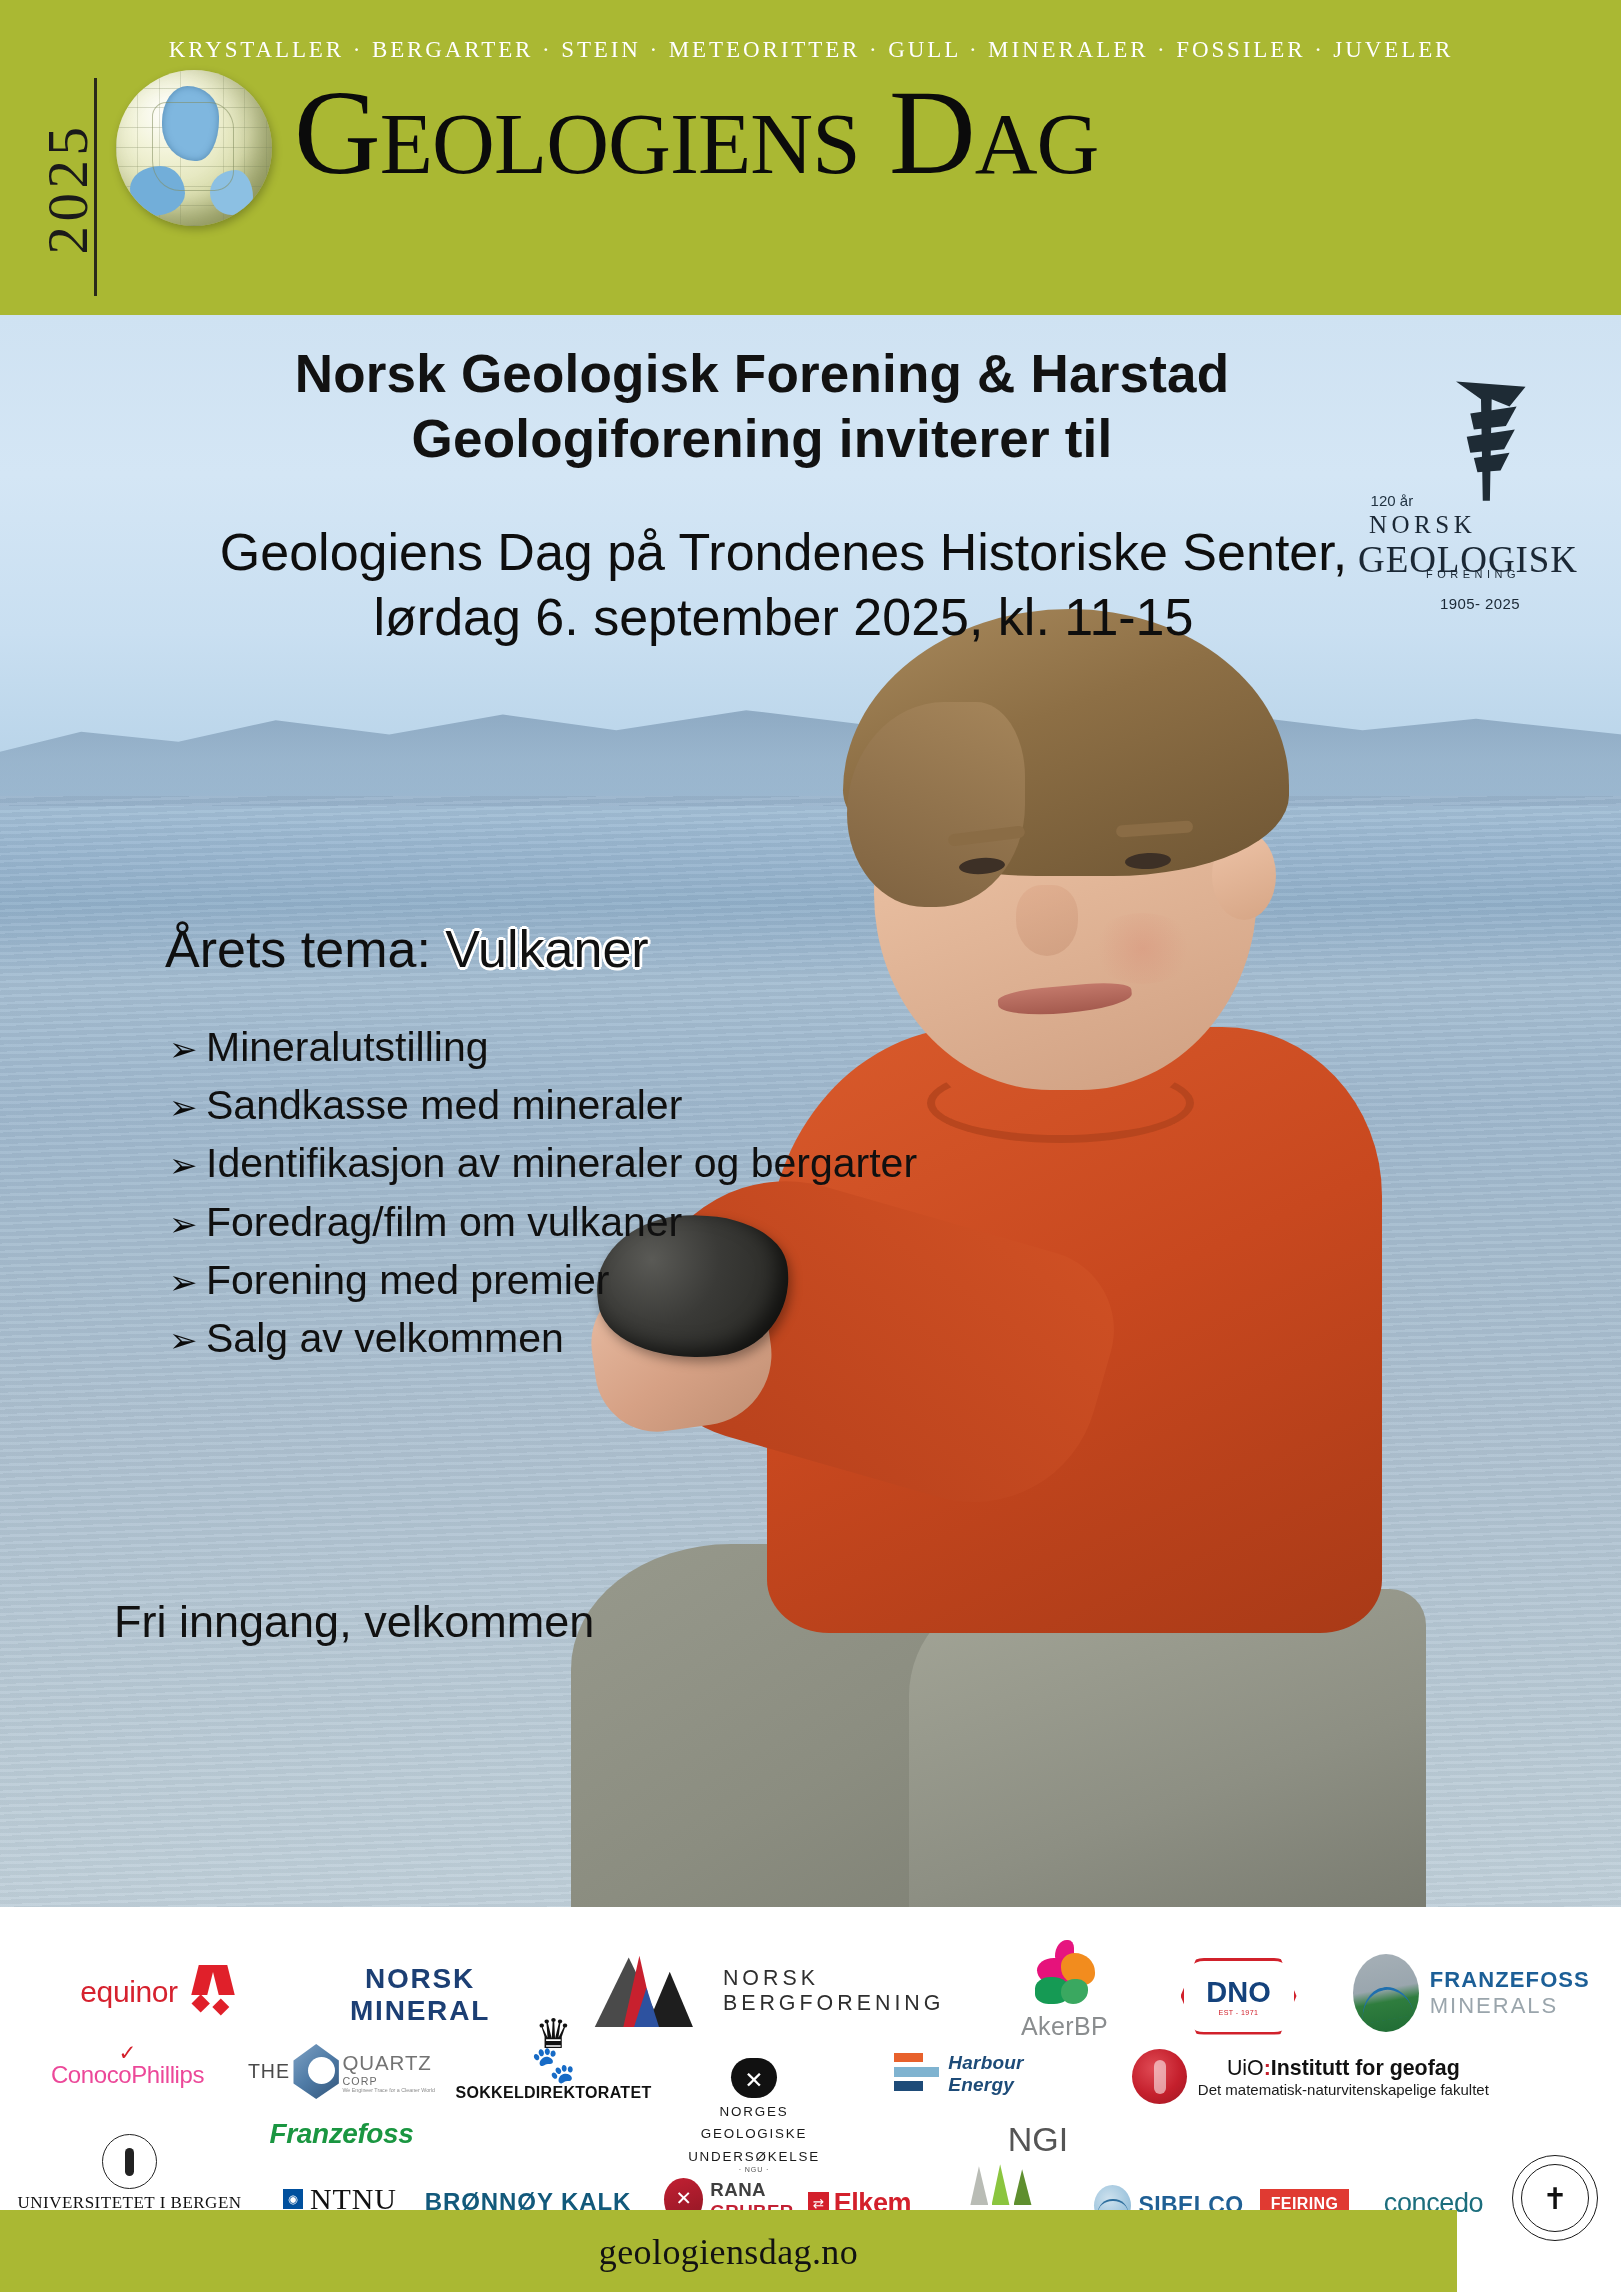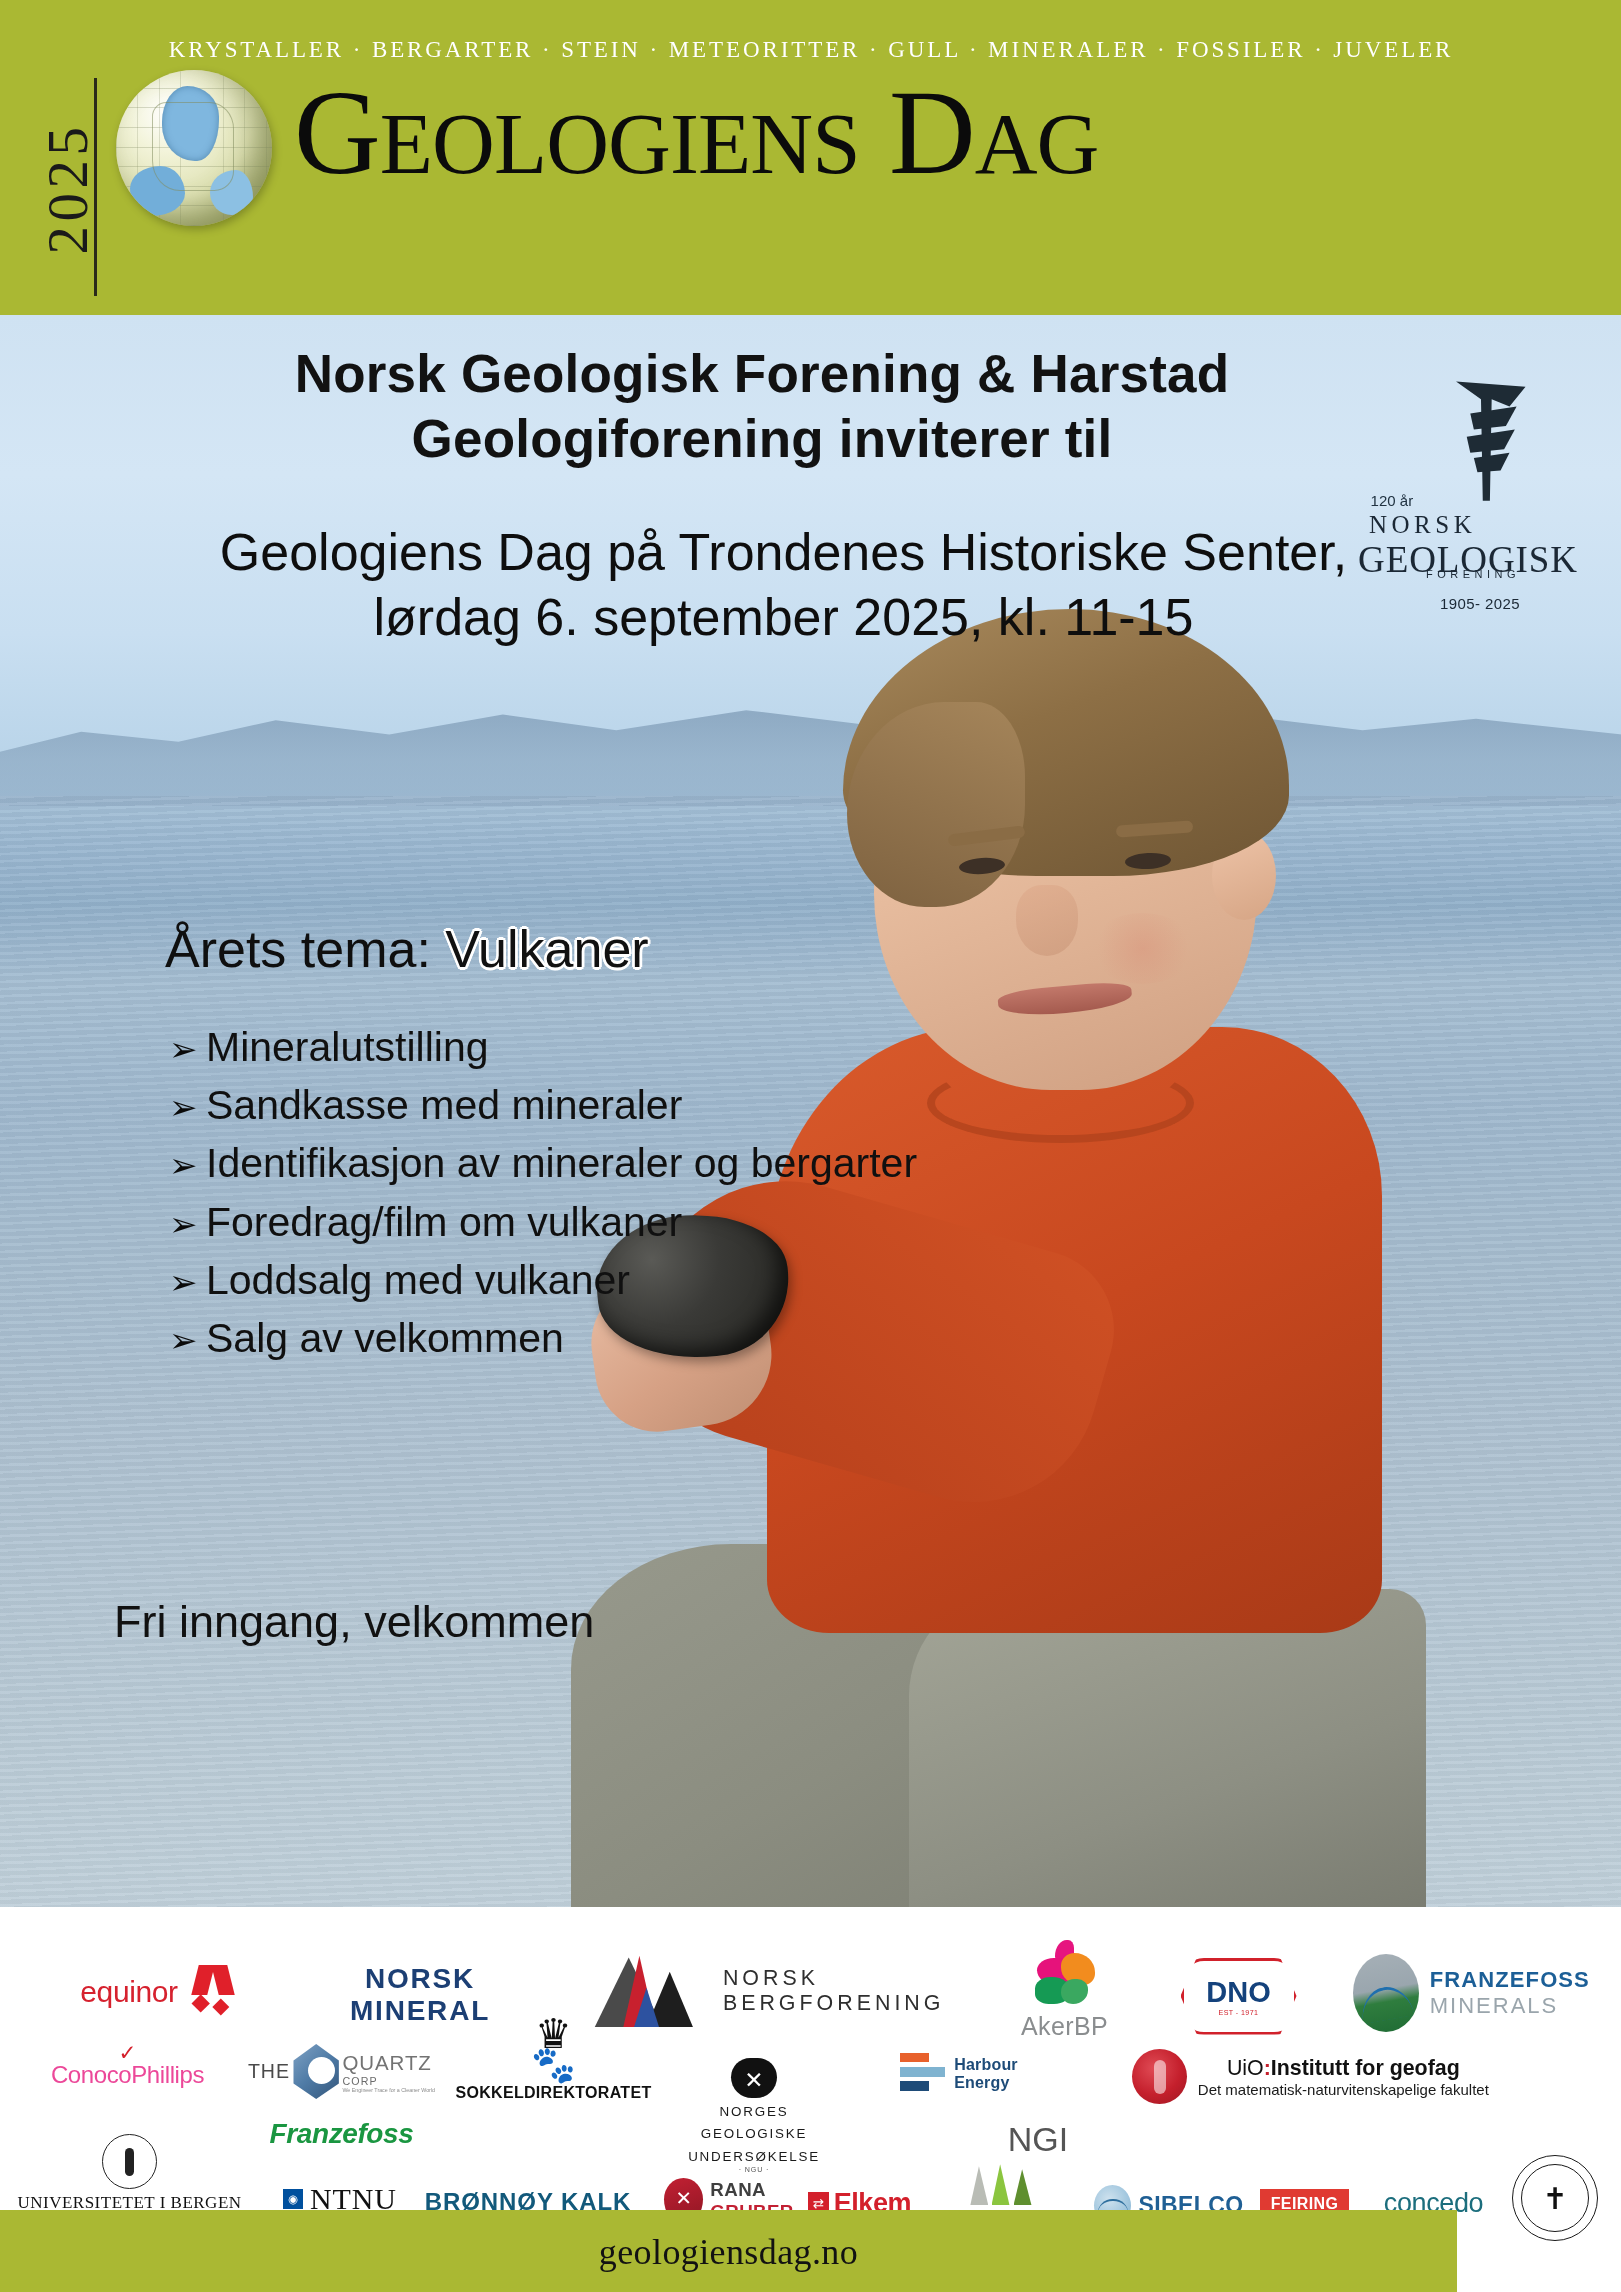--- a/index.html
+++ b/index.html
@@ -449,21 +449,21 @@
   
   .l-harbour { left: 861px; top: 132px; width: 196px; height: 70px; }
   .hb-bars { width: 45px; margin-right: 9px; }
   .hb-bars i { display: block; height: 9.8px; margin-bottom: 4.5px; }
   .hb-r1 { width: 12.5px; background: #e8612c; float: left; margin-right: 3.6px; }
   .hb-r1b { width: 28.5px; background: #e8612c; }
   .hb-r2 { width: 45px; background: #7fb3d0; }
   .hb-r3a { width: 12.5px; background: #1e4b78; float: left; margin-right: 3.6px; }
   .hb-r3b { width: 28.5px; background: #1e4b78; }
   .hb-txt { text-align: left; }
-  .hb-1, .hb-2 { font-size: 16px; font-weight: bold; color: #1d4b78; letter-spacing: 0.2px; }
+  .hb-1, .hb-2 { font-size: 19px; font-weight: bold; color: #1d4b78; letter-spacing: 0.2px; font-style: italic; }
 
   
   .l-uio { left: 1101px; top: 132px; width: 419px; height: 75px; }
   .uio-seal {
     width: 55px; height: 55px; border-radius: 50%;
     background: radial-gradient(circle at 40% 35%, #e04b55 0%, #c41f2c 55%, #9e1722 100%);
     position: relative; margin-right: 10.7px;
   }
   .uio-seal::after {
     content: ""; position: absolute; left: 21.4px; top: 10.7px; width: 12.5px; height: 34px;
@@ -697,21 +697,21 @@
       <div class="bullet">
         <span class="arrow">➢</span>
         <span>Identifikasjon av mineraler og bergarter</span>
       </div>
       <div class="bullet">
         <span class="arrow">➢</span>
         <span>Foredrag/film om vulkaner</span>
       </div>
       <div class="bullet">
         <span class="arrow">➢</span>
-        <span>Loddsalg med vulkaner</span>
+        <span>Forening med premier</span>
       </div>
       <div class="bullet">
         <span class="arrow">➢</span>
         <span>Salg av velkommen</span>
       </div>
     </div>
 
     <div class="freeadm">Fri inngang, velkommen</div>
   </div>
 

